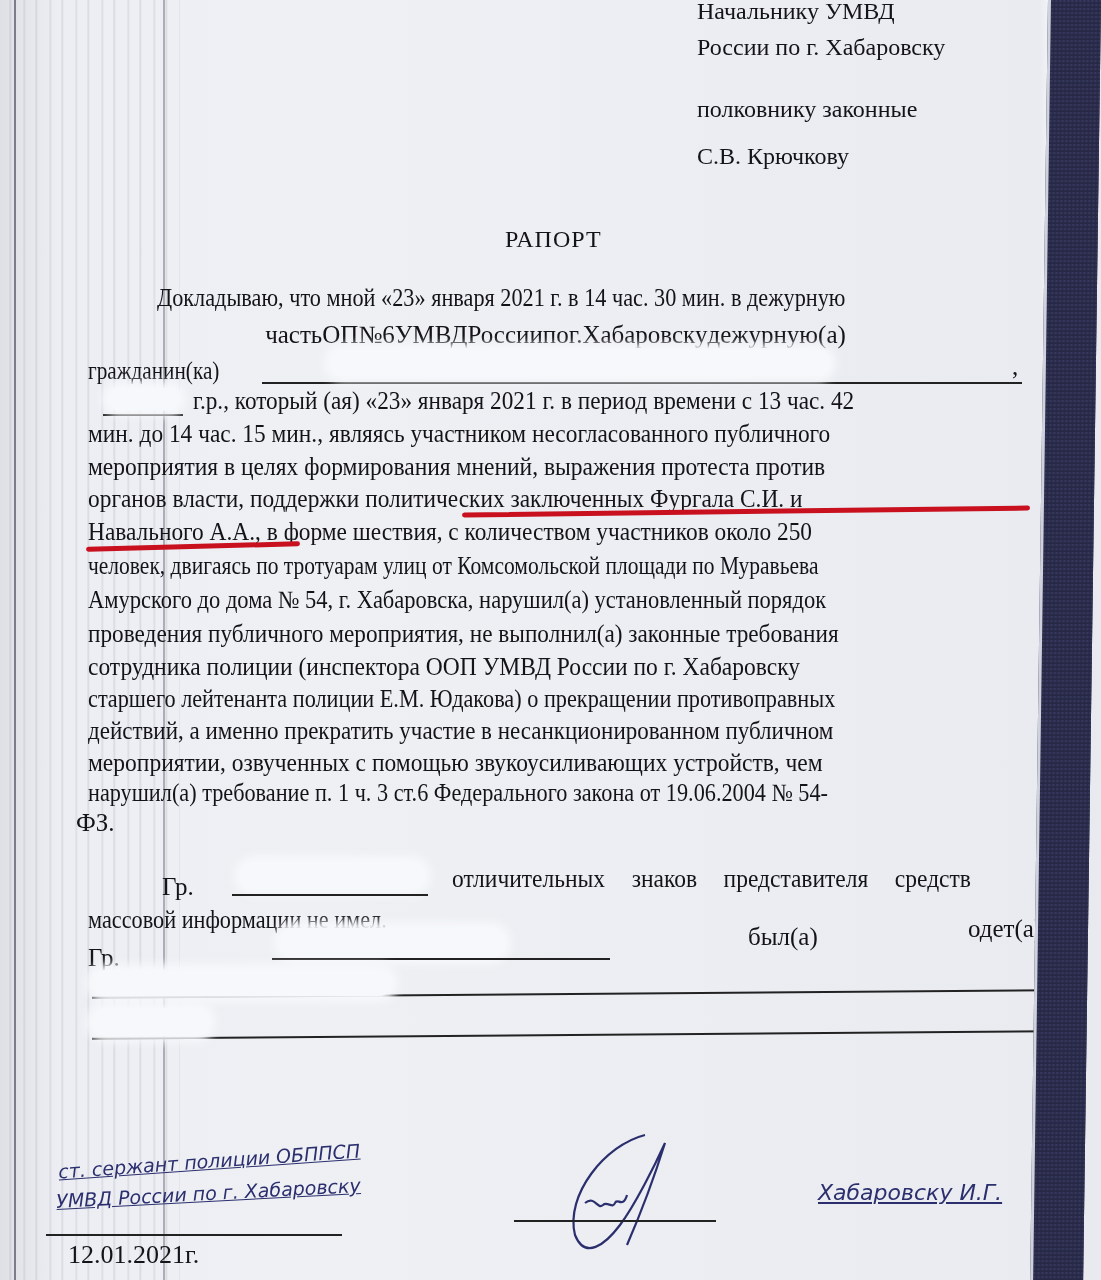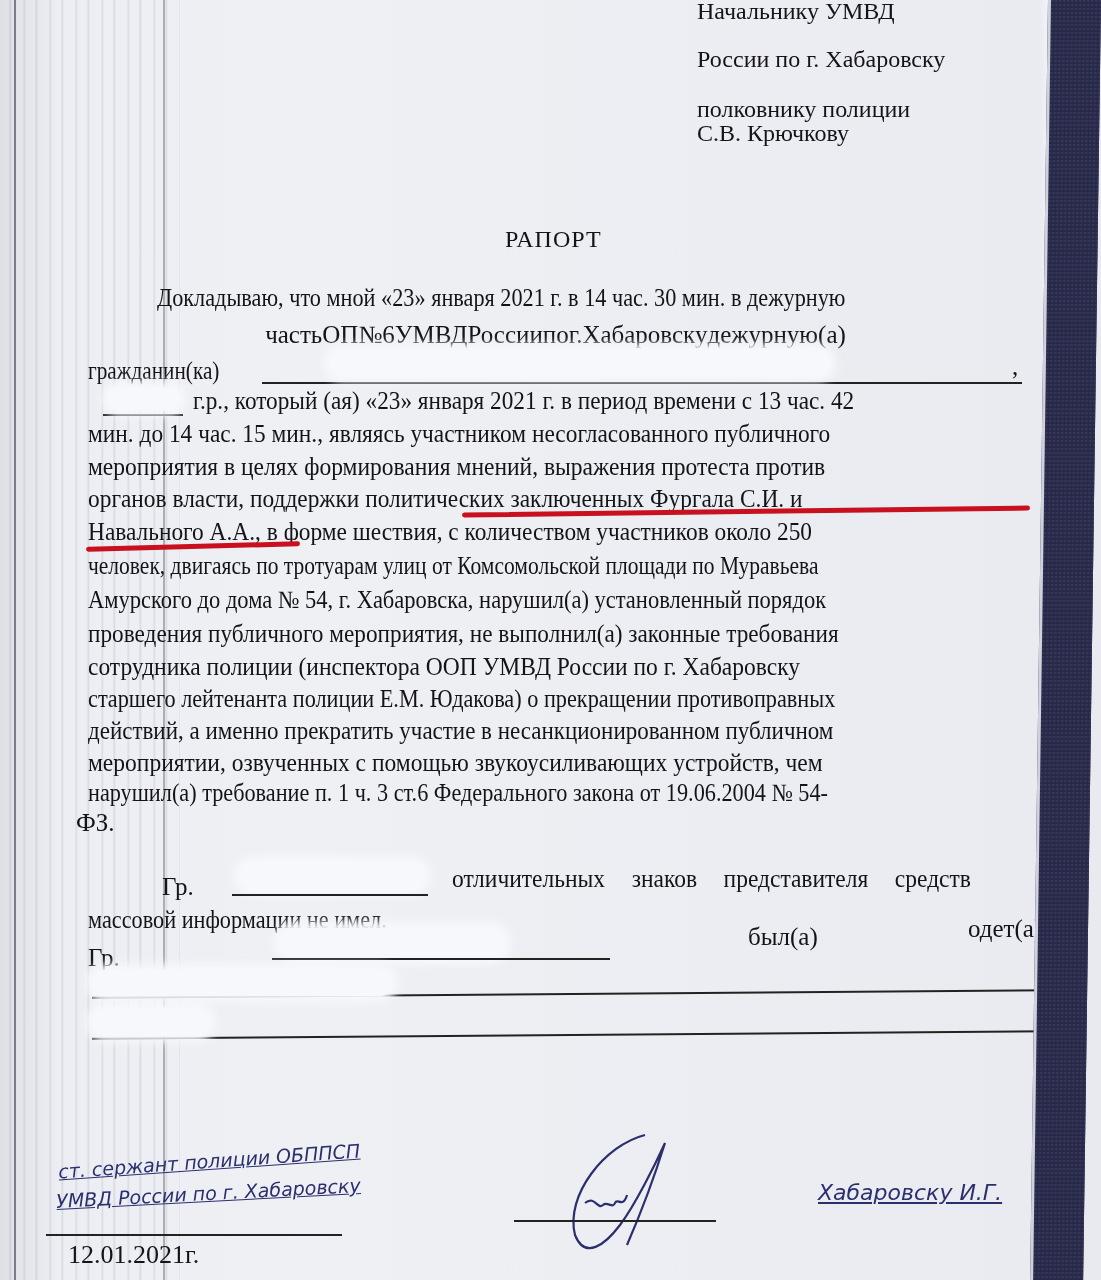--- a/index.html
+++ b/index.html
@@ -43,23 +43,23 @@
   </style>
 </head>
 <body>
 
 <div class="paper">
   <div class="streaks"></div>
   <div class="streak-dark" style="left:14px"></div>
   <div class="streak-dark" style="left:163px;opacity:.6"></div>
 
   <div class="t addr" style="left:697px;top:-4px">Начальнику УМВД</div>
-  <div class="t addr" style="left:697px;top:44px">России по г. Хабаровску</div>
-  <div class="t addr" style="left:697px;top:94px">полковнику полиции</div>
-  <div class="t addr" style="left:697px;top:118px">С.В. Крючкову</div>
+  <div class="t addr" style="left:697px;top:32px">России по г. Хабаровску</div>
+  <div class="t addr" style="left:697px;top:94px">полковнику законные</div>
+  <div class="t addr" style="left:697px;top:141px">С.В. Крючкову</div>
 
   <div class="t title" style="left:505px;top:224px">РАПОРТ</div>
 
   <div class="t" style="left:157px;top:283px;transform:scaleX(0.89);transform-origin:left">Докладываю, что мной «23» января 2021 г. в 14 час. 30 мин. в дежурную</div>
 
   <div class="justify" style="left:88px;top:320px;width:935px">
     <span>часть</span>
     <span>ОП</span>
     <span>№6</span>
     <span>УМВД</span>

